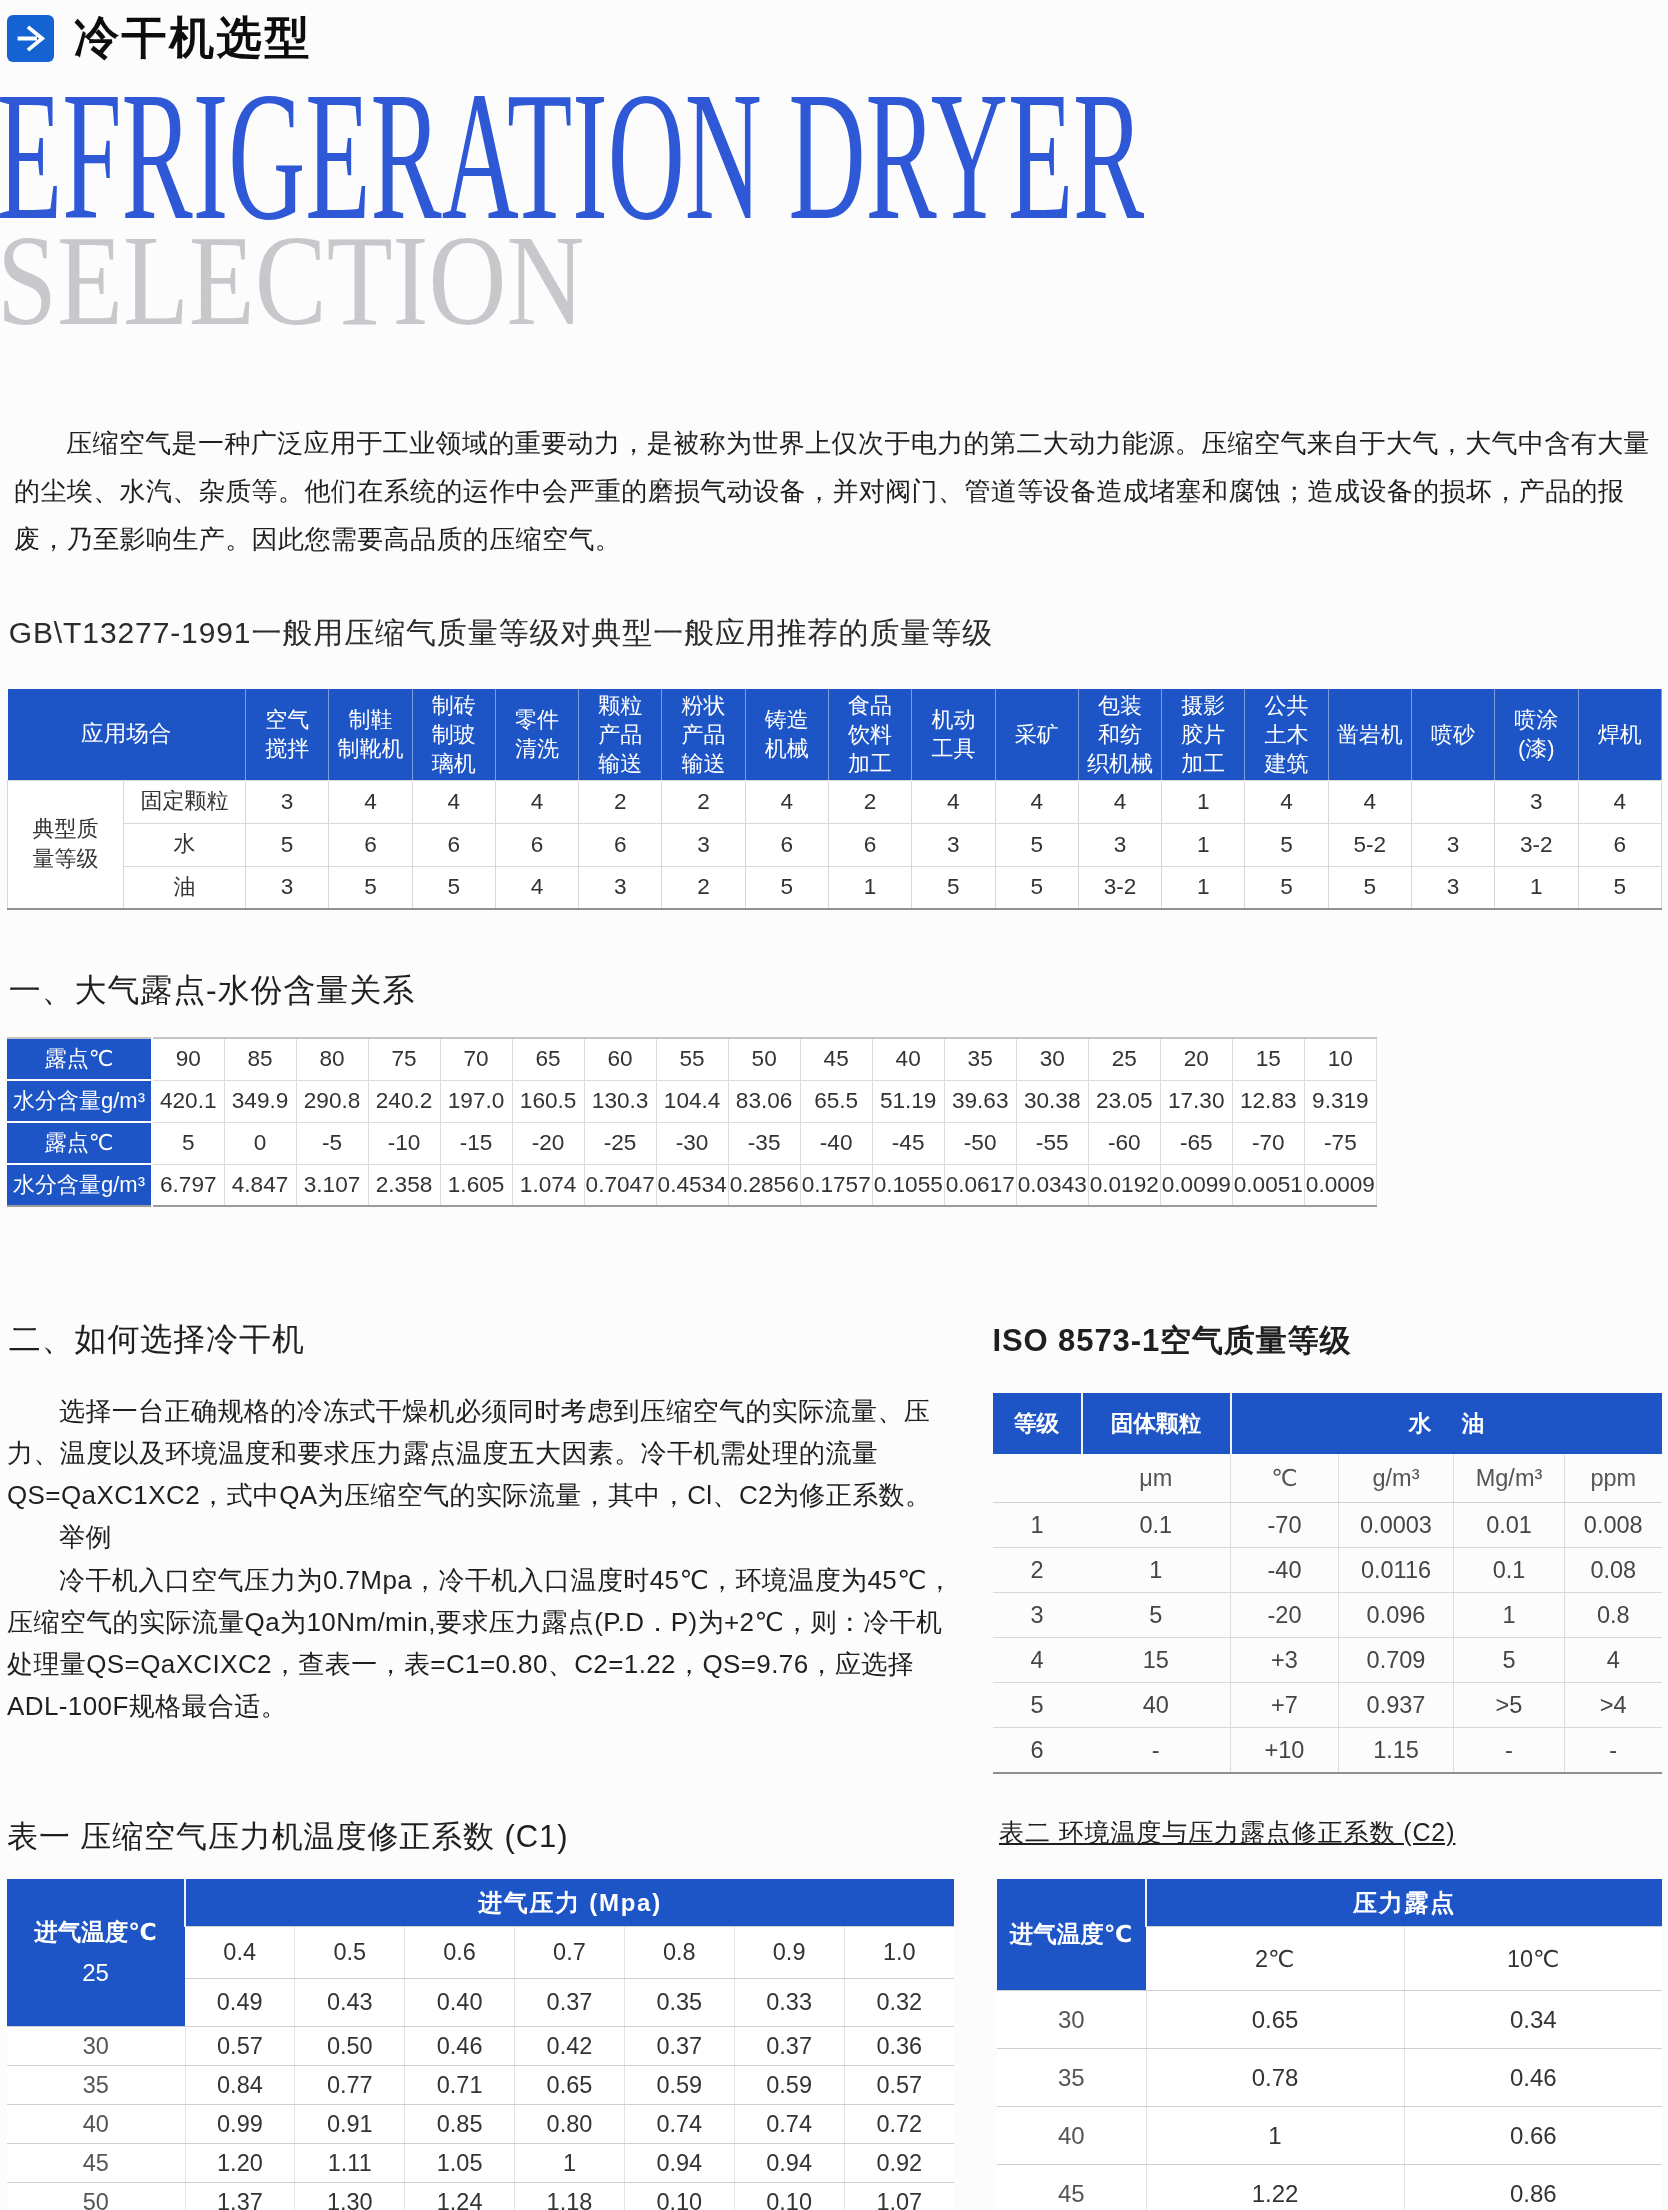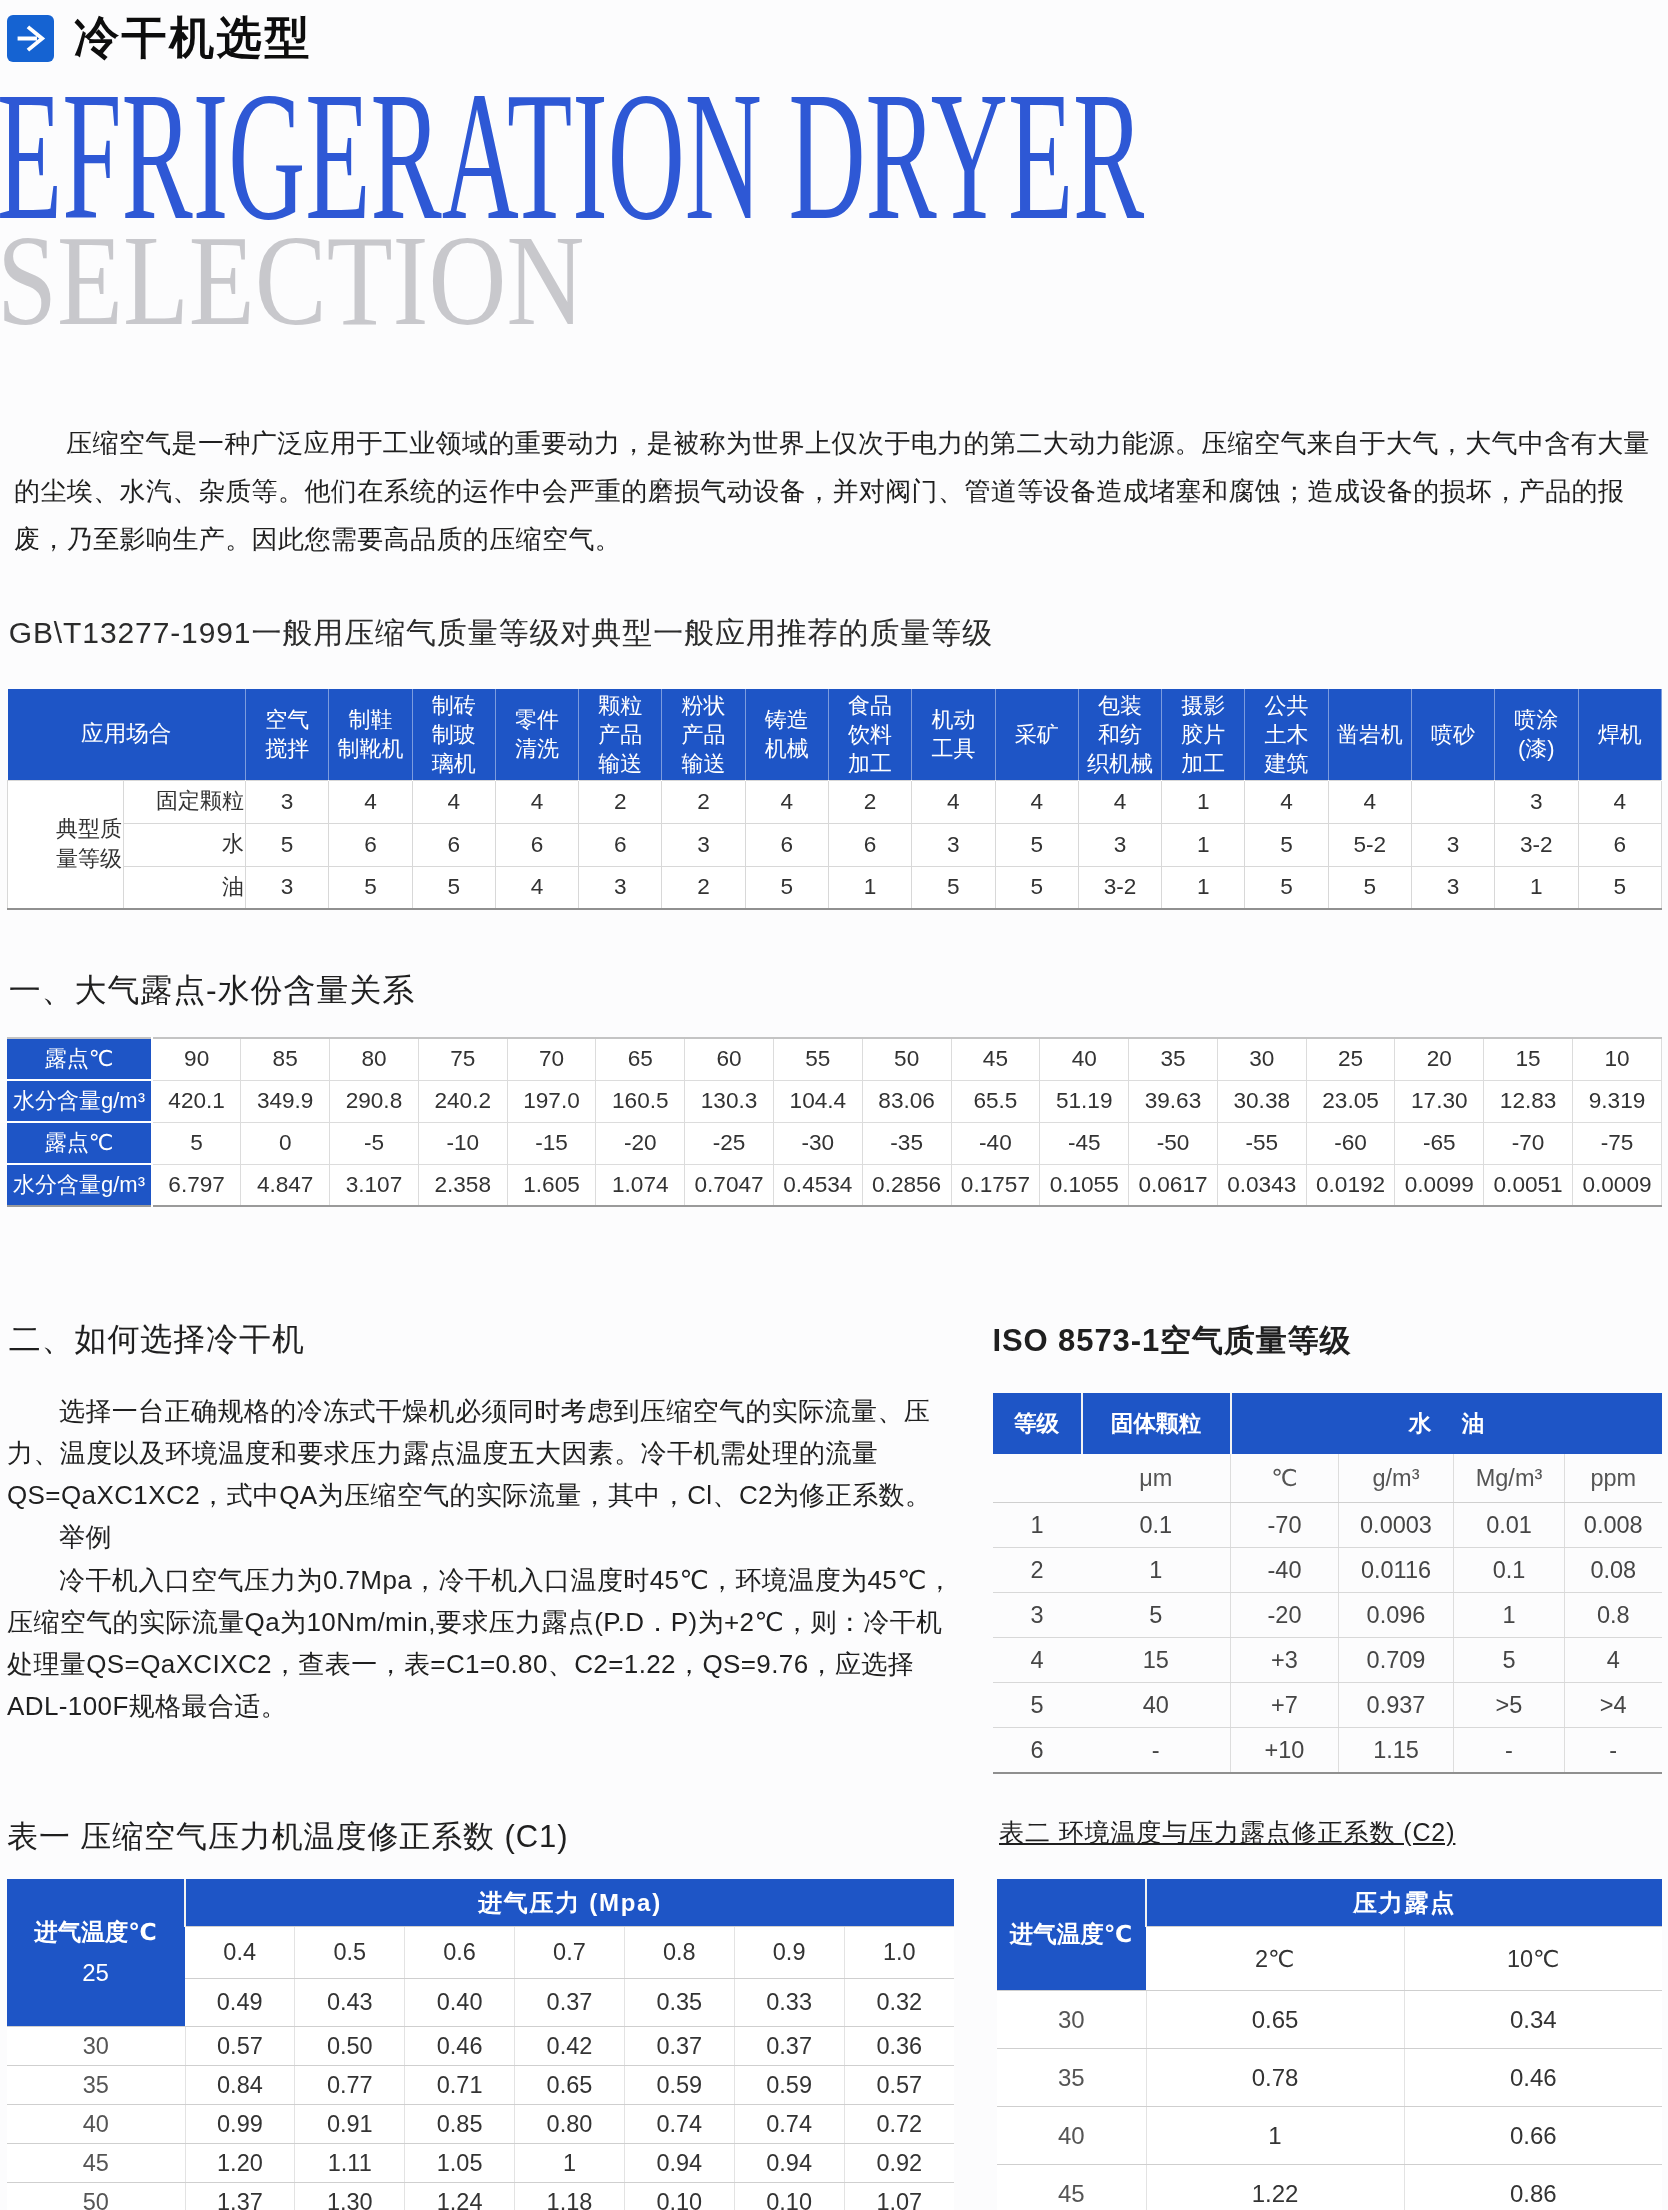--- a/index.html
+++ b/index.html
@@ -32,26 +32,26 @@
   table { border-collapse:collapse; }
   td { text-align:center; vertical-align:middle; }
   .blue, .bh, .bluelab { background:var(--header-blue,#1e55c6); color:#fff; }
 
   
   .gb-table { table-layout:fixed; width:1655px; margin:35px 7px 0; border-bottom:2.6px solid #909090; }
   .gb-table .bh { font-size:22px; line-height:1.32; height:89px; padding:1.7px; white-space:pre-line;
                   border-right:0.9px solid rgba(255,255,255,0.42); }
   .gb-table .bh.corner { font-size:22.6px; white-space:normal; }
   .gb-table .grouplab, .gb-table .rowlab { font-size:22px; color:#333; background:#fff;
-                  border:0.9px solid #d8d8d8; white-space:pre-line; line-height:1.4;text-align:right; }
+                  border:0.9px solid #d8d8d8; white-space:pre-line; line-height:1.4; }
   .gb-table .val { font-size:22.6px; color:#333; background:#fff; border:0.9px solid #d8d8d8; height:43px; }
 
   
   .sec1-heading { margin:59px 0 0 8.7px; }
-  .dew-table { table-layout:fixed; width:1655px; margin:24px 7px 0;
+  .dew-table { table-layout:fixed; width:1370px; margin:24px 7px 0;
                border-top:2.6px solid #c4c4c4; border-bottom:2.6px solid #9a9a9a; }
   .dew-table td { height:42px; }
   .dew-table .bluelab { font-size:22px; border-bottom:2.6px solid #fff; border-right:2.6px solid #fff; }
   .dew-table tr:last-child .bluelab { border-bottom:none; }
   .dew-table .val { font-size:22.6px; color:#333; border:0.9px solid #dcdcdc; background:#fff; }
 
   
   .two-col { display:flex; padding:0 7px; margin-top:111px; }
   .col-left { width:956px; flex:0 0 auto; }
   .col-right { flex:1; margin-left:29.5px; }

